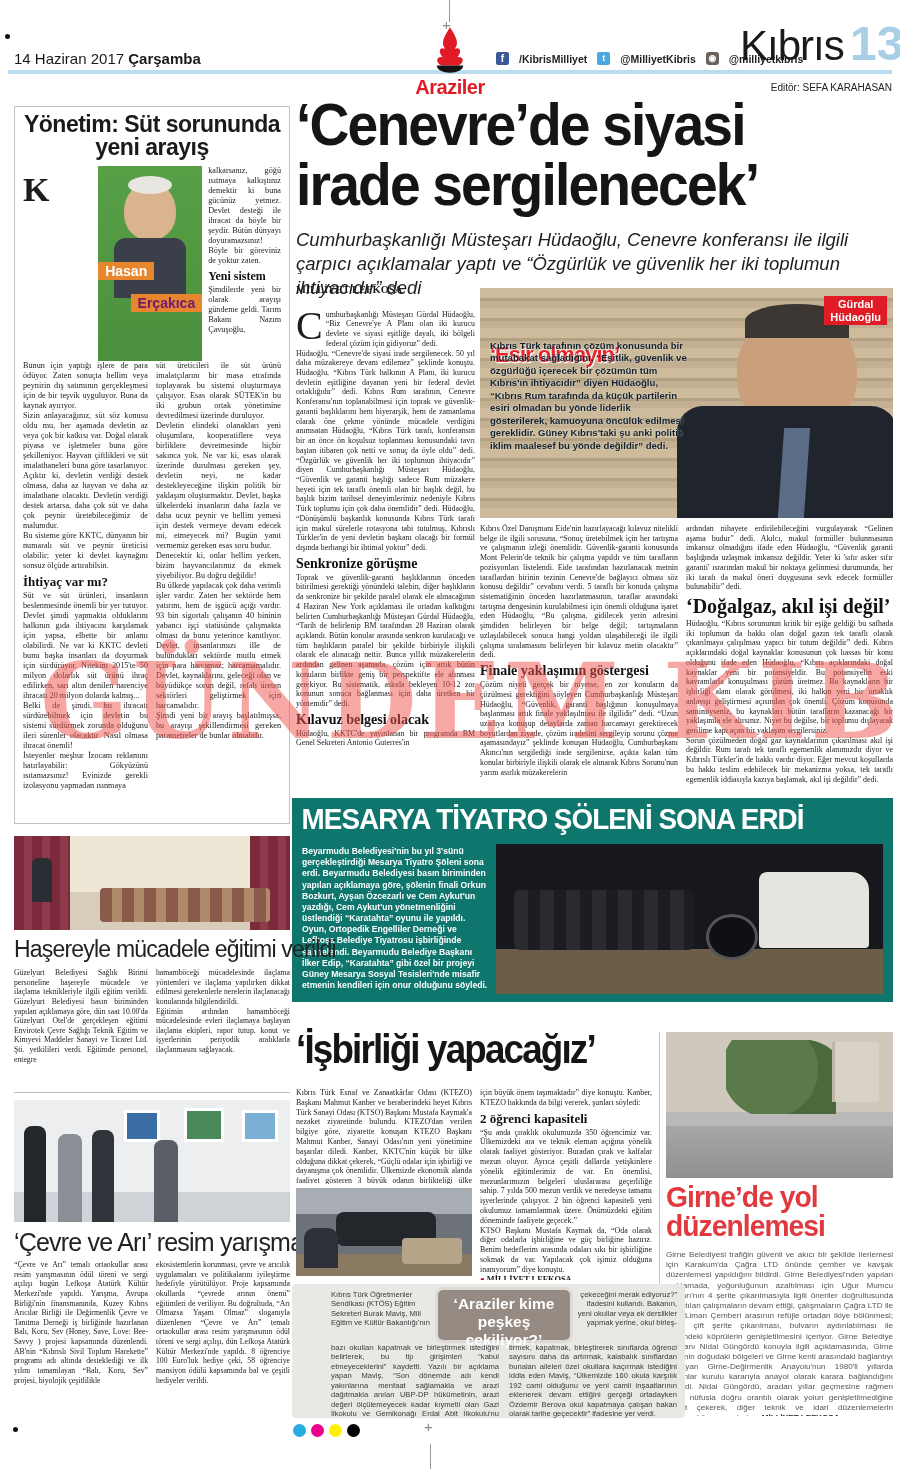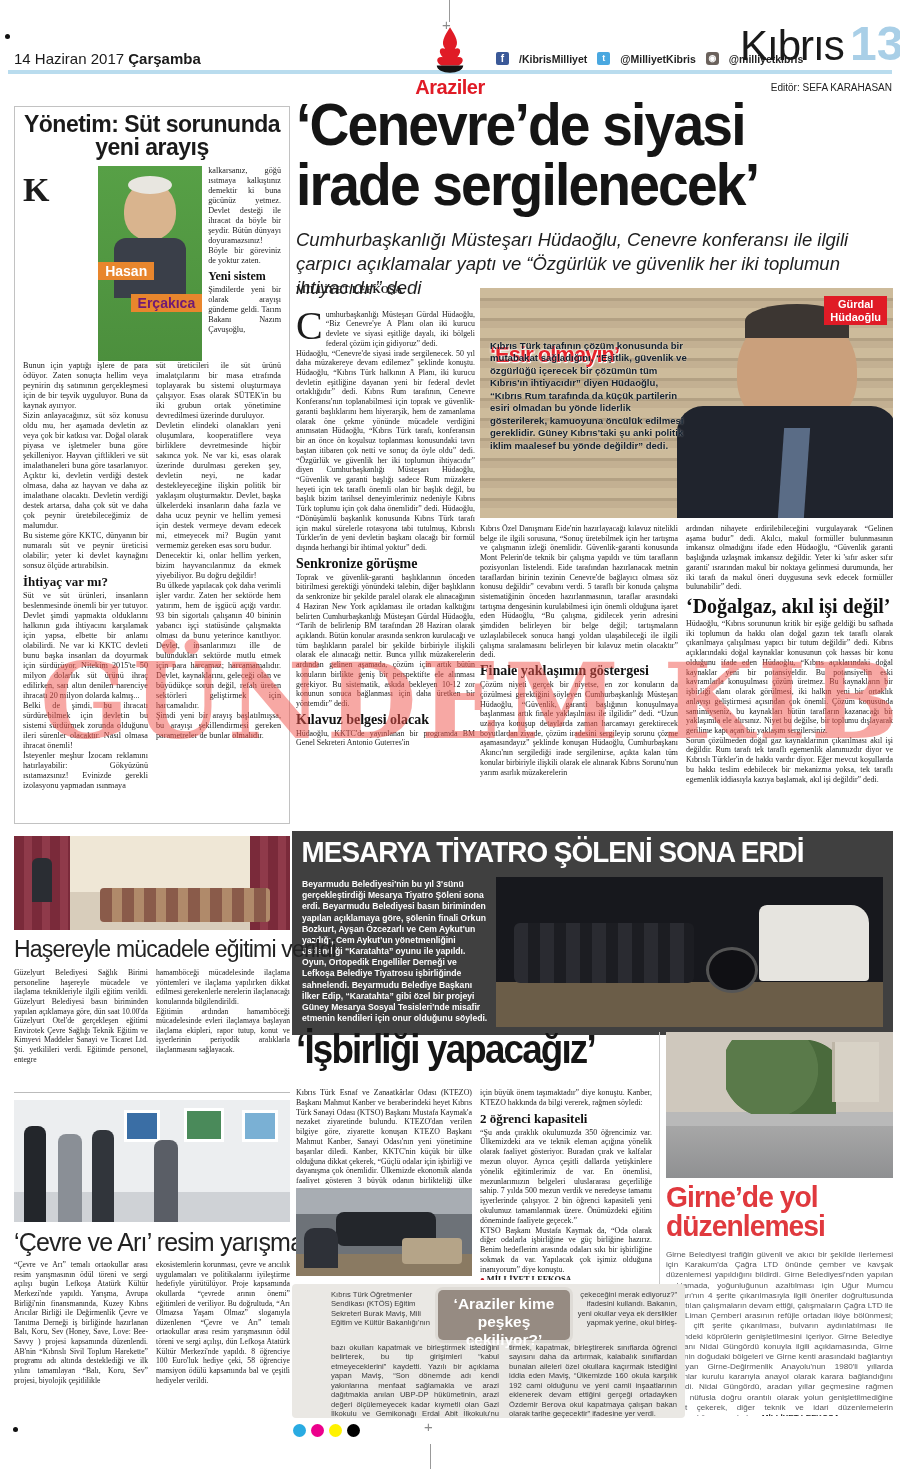--- a/index.html
+++ b/index.html
@@ -126,21 +126,21 @@
     <div class="sub" style="font-size:14px;">Finale yaklaşımın göstergesi</div>
     <div class="ser" style="font-size:7.9px;line-height:1.23;">Çözüm niyeti gerçek bir niyetse, en zor konuların da çözülmesi gerektiğini söyleyen Cumhurbaşkanlığı Müsteşarı Hüdaoğlu, “Güvenlik, garanti başlığının konuşulmaya başlanması artık finale yaklaşılması ile ilgilidir” dedi. “Uzun uzadıya konuşup detaylarda zaman harcamayı gerektirecek boyutlardan ziyade, çözüm iradesini sergileyip sorunu çözme aşamasındayız” şeklinde konuşan Hüdaoğlu, Cumhurbaşkanı Akıncı'nın sergilediği irade sergilenirse, açıkta kalan tüm konular birbiriyle ilişkili olarak ele alınarak Kıbrıs Sorunu'nun yarım asırlık müzakerelerin</div>
   </div>
   <div class="abs" style="left:686px;top:524px;width:207px;height:296px;overflow:hidden;">
     <div class="ser" style="font-size:7.9px;line-height:1.23;">ardından nihayete erdirilebileceğini vurgulayarak “Gelinen aşama budur” dedi. Akılcı, makul formüller bulunmasının imkansız olmadığını ifade eden Hüdaoğlu, “Güvenlik garanti başlığında uzlaşmak imkansız değildir. Yeter ki 'sıfır asker sıfır garanti' ısrarından makul bir noktaya gelinmesi durumunda, her iki tarafı da makul öneri duygusuna sevk edecek formüller bulunabilir” dedi.</div>
     <div class="sub" style="font-size:20px;">‘Doğalgaz, akıl işi değil’</div>
     <div class="ser" style="font-size:7.9px;line-height:1.23;">Hüdaoğlu, “Kıbrıs sorununun kritik bir eşiğe geldiği bu safhada iki toplumun da hakkı olan doğal gazın tek taraflı olarak çıkarılmaya çalışılması yapıcı bir tutum değildir” dedi. Kıbrıs açıklarındaki doğal kaynaklar konusunun çok hassas bir konu olduğunu ifade eden Hüdaoğlu, “Kıbrıs açıklarındaki doğal kaynaklar yeni bir potansiyeldir. Bu potansiyelin eski kavramlarla konuşulması çözüm üretmez. Bu kaynakların bir işbirliği alanı olarak görülmesi, iki halkın yeni bir ortaklık anlayışı geliştirmesi açısından çok önemli. Çözüm konusunda samimiyseniz, bu kaynakları bütün tarafların kazanacağı bir yaklaşımla ele alırsınız. Niyet bu değilse, bir toplumu dışlayarak gerilime kapı açan bir yaklaşım sergilersiniz.
 Sorun çözülmeden doğal gaz kaynaklarının çıkarılması akıl işi değildir. Rum tarafı tek taraflı egemenlik alanımızdır diyor ve Kıbrıslı Türkler'in de hakkı vardır diyor. Eğer mevcut koşullarda bu hakkı teslim edebilecek bir mekanizma yoksa, tek taraflı egemenlik iddiasıyla kazıya başlamak, akıl işi değildir” dedi.</div>
   </div>
 
-  <div class="abs" style="left:292px;top:831px;width:601px;height:204px;background:#404040;padding:0;box-sizing:border-box;">
+  <div class="abs" style="left:292px;top:798px;width:601px;height:204px;background:#0f766e;padding:0;box-sizing:border-box;">
     <div style="padding:5px 10px 2px 10px;font-size:29px;font-weight:800;color:#fff;letter-spacing:-1px;transform:scaleX(.96);transform-origin:left;white-space:nowrap;">MESARYA TİYATRO ŞÖLENİ SONA ERDİ</div>
     <div style="position:absolute;left:10px;top:48px;width:186px;height:148px;font-size:8.6px;font-weight:700;color:#fff;line-height:1.3;text-align:left;white-space:pre-line;overflow:hidden;">Beyarmudu Belediyesi'nin bu yıl 3'sünü gerçekleştirdiği Mesarya Tiyatro Şöleni sona erdi. Beyarmudu Belediyesi basın biriminden yapılan açıklamaya göre, şölenin finali Orkun Bozkurt, Ayşan Özcezarlı ve Cem Aykut'un yazdığı, Cem Aykut'un yönetmenliğini üstlendiği “Karatahta” oyunu ile yapıldı. Oyun, Ortopedik Engelliler Derneği ve Lefkoşa Belediye Tiyatrosu işbirliğinde sahnelendi. Beyarmudu Belediye Başkanı İlker Edip, “Karatahta” gibi özel bir projeyi Güney Mesarya Sosyal Tesisleri'nde misafir etmenin kendileri için onur olduğunu söyledi.</div>
     <div class="photo" style="position:absolute;left:204px;top:46px;width:387px;height:150px;background:linear-gradient(#17181d 70%,#6b5d48 70%);">
       <div style="position:absolute;right:14px;top:28px;width:110px;height:76px;background:#e6e4df;border-radius:8px 18px 4px 4px;"></div>
       <div style="position:absolute;left:18px;top:46px;width:180px;height:60px;background:repeating-linear-gradient(90deg,#2a2b31 0 14px,#1c1d22 14px 26px);border-radius:6px;"></div>
       <div style="position:absolute;left:210px;top:70px;width:46px;height:40px;border:3px solid #555;border-radius:50%;background:#101014;"></div>
     </div>
   </div>
 
   <div class="abs photo" style="left:14px;top:836px;width:276px;height:94px;background:linear-gradient(#efe7d6 60%,#d8cdbb 60%);">
@@ -176,21 +176,21 @@
   </div>
 
   <div class="abs hl" style="left:296px;top:1030px;font-size:40px;">‘İşbirliği yapacağız’</div>
   <div class="abs ser" style="left:296px;top:1088px;width:176px;height:96px;font-size:7.9px;line-height:1.24;">Kıbrıs Türk Esnaf ve Zanaatkârlar Odası (KTEZO) Başkanı Mahmut Kanber ve beraberindeki heyet Kıbrıs Türk Sanayi Odası (KTSO) Başkanı Mustafa Kaymak'a nezaket ziyaretinde bulundu. KTEZO'dan verilen bilgiye göre, ziyarette konuşan KTEZO Başkanı Mahmut Kanber, Sanayi Odası'nın yeni yönetimine başarılar diledi. Kanber, KKTC'nin küçük bir ülke olduğuna dikkat çekerek, “Güçlü odalar için işbirliği ve dayanışma çok önemlidir. Ülkemizde ekonomik alanda faaliyet gösteren 3 büyük odanın birlikteliği ülke kalkınması</div>
   <div class="abs photo" style="left:296px;top:1188px;width:176px;height:88px;background:linear-gradient(#a8adb3 30%,#6d7278 30% 75%,#8a7a62 75%);">
     <div style="position:absolute;left:40px;top:24px;width:100px;height:34px;background:#23262b;border-radius:8px;"></div>
     <div style="position:absolute;left:8px;top:40px;width:34px;height:40px;background:#2e3138;border-radius:10px 10px 0 0;"></div>
     <div style="position:absolute;right:10px;top:50px;width:60px;height:26px;background:#b5a488;border-radius:4px;"></div>
   </div>
   <div class="abs" style="left:480px;top:1088px;width:172px;height:192px;overflow:hidden;">
-    <div class="ser" style="font-size:7.9px;line-height:1.24;">için büyük önem taşımaktadır” diye konuştu. Kanber, KTEZO hakkında da bilgi vererek, rağmen söyledi:</div>
+    <div class="ser" style="font-size:7.9px;line-height:1.24;">için büyük önem taşımaktadır” diye konuştu. Kanber, KTEZO hakkında da bilgi vererek, şunları söyledi:</div>
     <div class="sub" style="font-size:13px;">2 öğrenci kapasiteli</div>
     <div class="ser" style="font-size:7.9px;line-height:1.24;">“Şu anda çıraklık okulumuzda 350 öğrencimiz var. Ülkemizdeki ara ve teknik eleman açığına yönelik olarak faaliyet gösteriyor. Buradan çırak ve kalfalar mezun oluyor. Ayrıca çeşitli dallarda yetişkinlere yönelik eğitimlerimiz de var. En önemlisi, mezunlarımızın belgeleri uluslararası geçerliliğe sahip. 7 yılda 500 mezun verdik ve neredeyse tamamı işyerlerinde çalışıyor. 2 bin öğrenci kapasiteli yeni okulumuz tamamlanmak üzere. Önümüzdeki eğitim döneminde faaliyete geçecek.”
 KTSO Başkanı Mustafa Kaymak da, “Oda olarak diğer odalarla işbirliğine ve güç birliğine hazırız. Benim hedeflerim arasında odaları sıkı bir işbirliğine sokmak da var. Yapılacak çok işimiz olduğuna inanıyorum” diye konuştu.</div>
     <div class="ser dotline" style="font-size:8.4px;">MİLLİYET LEFKOŞA</div>
   </div>
 
   <div class="abs" style="left:659px;top:1032px;width:1px;height:384px;background:#c7c7c7;"></div>
 
   <div class="abs photo" style="left:666px;top:1032px;width:227px;height:146px;background:linear-gradient(#cfc8bd 55%,#b9b9b9 55%);">
     <div style="position:absolute;left:60px;top:8px;width:110px;height:74px;background:radial-gradient(circle at 40% 40%,#5a7a4a 0 60%,transparent 61%),radial-gradient(circle at 70% 60%,#4a6a3c 0 50%,transparent 51%);"></div>

